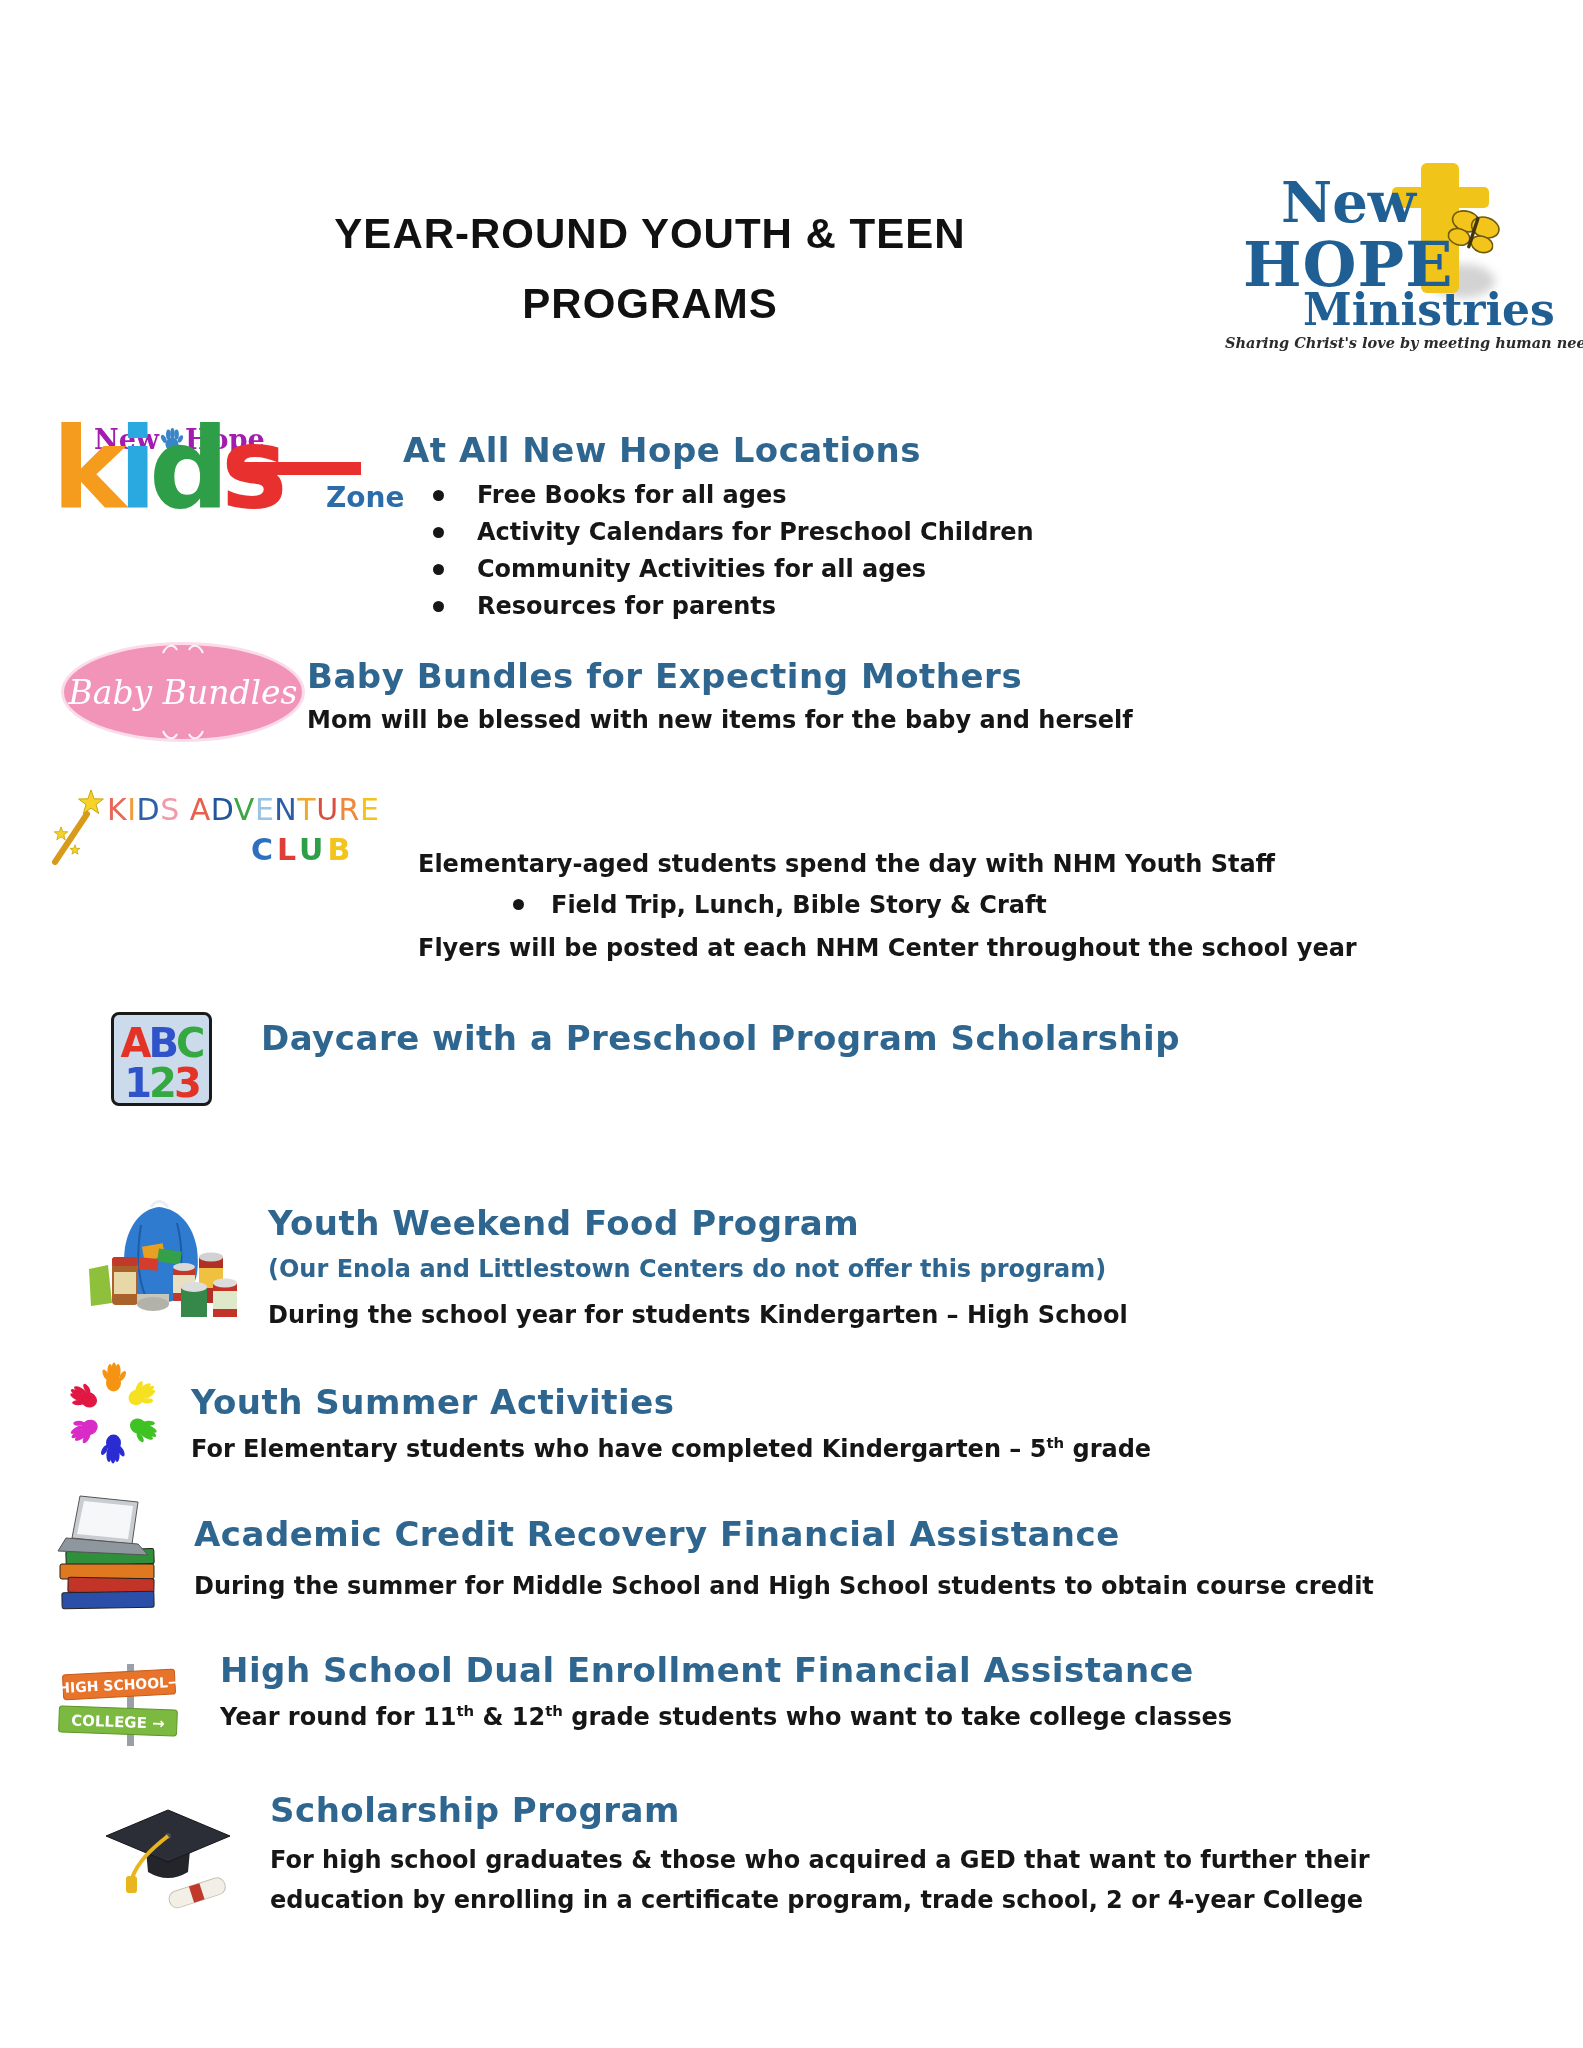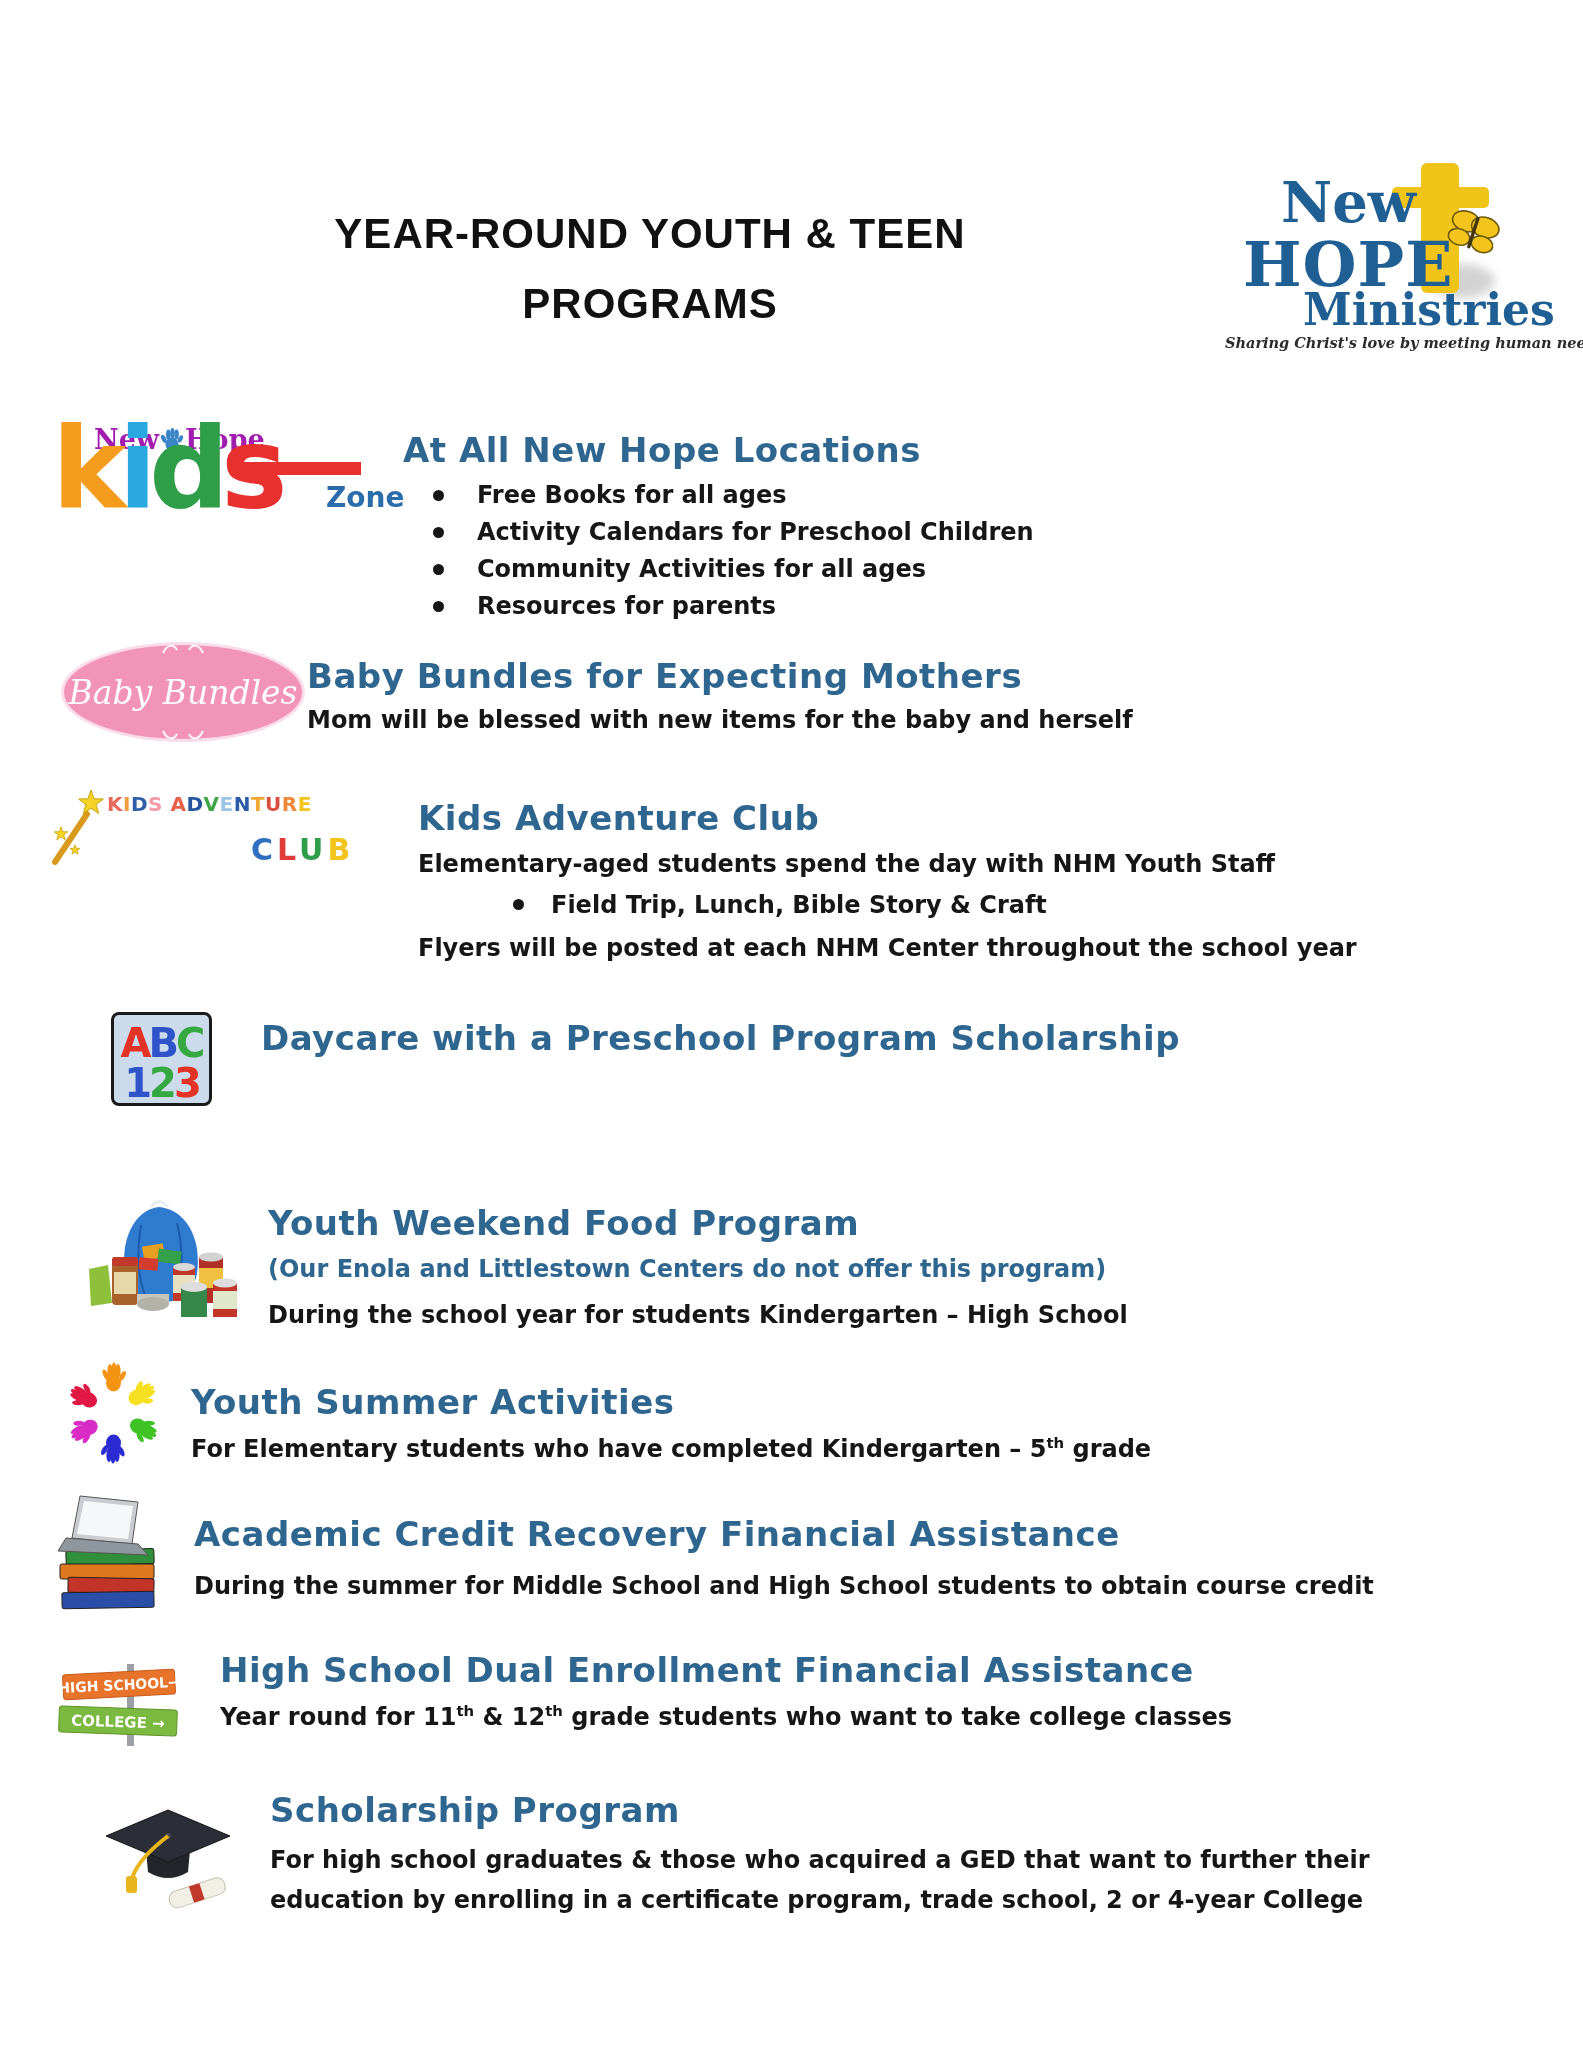--- a/index.html
+++ b/index.html
@@ -49,21 +49,21 @@
   .kz-bar{left:181px;top:38px;width:128px;height:13px;background:#e8312f;}
   .kz-zone{left:274px;top:57px;font-weight:bold;font-size:28px;color:#2b6daa;}
 
   
   .bb-oval{left:0px;top:6px;width:238px;height:94px;background:#f294b8;border-radius:50%;
            border:3px solid #fbdceb;display:flex;align-items:center;justify-content:center;}
   .bb-script{font-family:"DejaVu Serif","Liberation Serif",serif;font-style:italic;
              font-size:33px;color:#ffffff;white-space:nowrap;}
 
   
-  .ka-line1{left:52px;top:4px;font-size:20px;font-weight:bold;white-space:pre;letter-spacing:.5px;}
+  .ka-line1{left:52px;top:4px;font-size:30px;font-weight:normal;white-space:pre;letter-spacing:.5px;}
   .ka-line2{left:196px;top:44px;font-size:30px;font-weight:bold;letter-spacing:4px;white-space:pre;}
 
   
   .abc-box{left:0px;top:2px;width:95px;height:88px;background:#ccdbeb;border:3px solid #1a1a1a;
            border-radius:8px;display:flex;flex-direction:column;align-items:center;justify-content:flex-end;}
   .abc-row{font-size:40px;font-weight:bold;letter-spacing:-3px;line-height:40px;white-space:pre;}
 </style>
 </head>
 <body>
 
@@ -141,21 +141,20 @@
           <polygon id="star5" points="0,-13 3.1,-4.2 12.4,-4 5,1.6 7.7,10.5 0,5.2 -7.7,10.5 -5,1.6 -12.4,-4 -3.1,-4.2"></polygon>
         </defs>
         <line x1="8" y1="74" x2="40" y2="26" stroke="#d89a1c" stroke-width="6" stroke-linecap="round"></line>
         <use href="#star5" transform="translate(44,15)" fill="#f5d327" stroke="#c9a50a" stroke-width="1"></use>
         <use href="#star5" transform="translate(14,46) scale(0.55)" fill="#f5d327" stroke="#c9a50a" stroke-width="1.5"></use>
         <use href="#star5" transform="translate(28,62) scale(0.4)" fill="#f5d327" stroke="#c9a50a" stroke-width="2"></use>
       </svg>
       <div class="abs ka-line1"><span style="color: rgb(232, 105, 90);">K</span><span style="color: rgb(240, 156, 60);">I</span><span style="color: rgb(47, 95, 168);">D</span><span style="color: rgb(242, 154, 168);">S</span><span> </span><span style="color: rgb(232, 96, 76);">A</span><span style="color: rgb(36, 84, 156);">D</span><span style="color: rgb(63, 165, 71);">V</span><span style="color: rgb(154, 196, 228);">E</span><span style="color: rgb(43, 92, 168);">N</span><span style="color: rgb(240, 168, 48);">T</span><span style="color: rgb(217, 79, 63);">U</span><span style="color: rgb(240, 136, 60);">R</span><span style="color: rgb(242, 196, 28);">E</span></div>
       <div class="abs ka-line2"><span style="color: rgb(47, 111, 192);">C</span><span style="color: rgb(224, 60, 56);">L</span><span style="color: rgb(47, 158, 72);">U</span><span style="color: rgb(242, 196, 28);">B</span></div>
     </div>
-    <div class="abs heading" style="left:363px;top:10px;">Kids Adventure Club</div>
     <div class="abs body-text" style="left:363px;top:62px;">Elementary-aged students spend the day with NHM Youth Staff</div>
     <div class="abs body-text bullet-line" style="left:458px;top:103px;">Field Trip, Lunch, Bible Story &amp; Craft</div>
     <div class="abs body-text" style="left:363px;top:146px;">Flyers will be posted at each NHM Center throughout the school year</div>
   </div>
 
   <div class="abs" style="left:111px;top:1010px;width:1300px;height:100px;">
     <div class="abs abc-box">
       <div class="abc-row"><span style="color: rgb(227, 50, 38);">A</span><span style="color: rgb(47, 84, 201);">B</span><span style="color: rgb(53, 168, 66);">C</span></div>
       <div class="abc-row"><span style="color: rgb(47, 84, 201);">1</span><span style="color: rgb(53, 168, 66);">2</span><span style="color: rgb(227, 50, 38);">3</span></div>
     </div>

